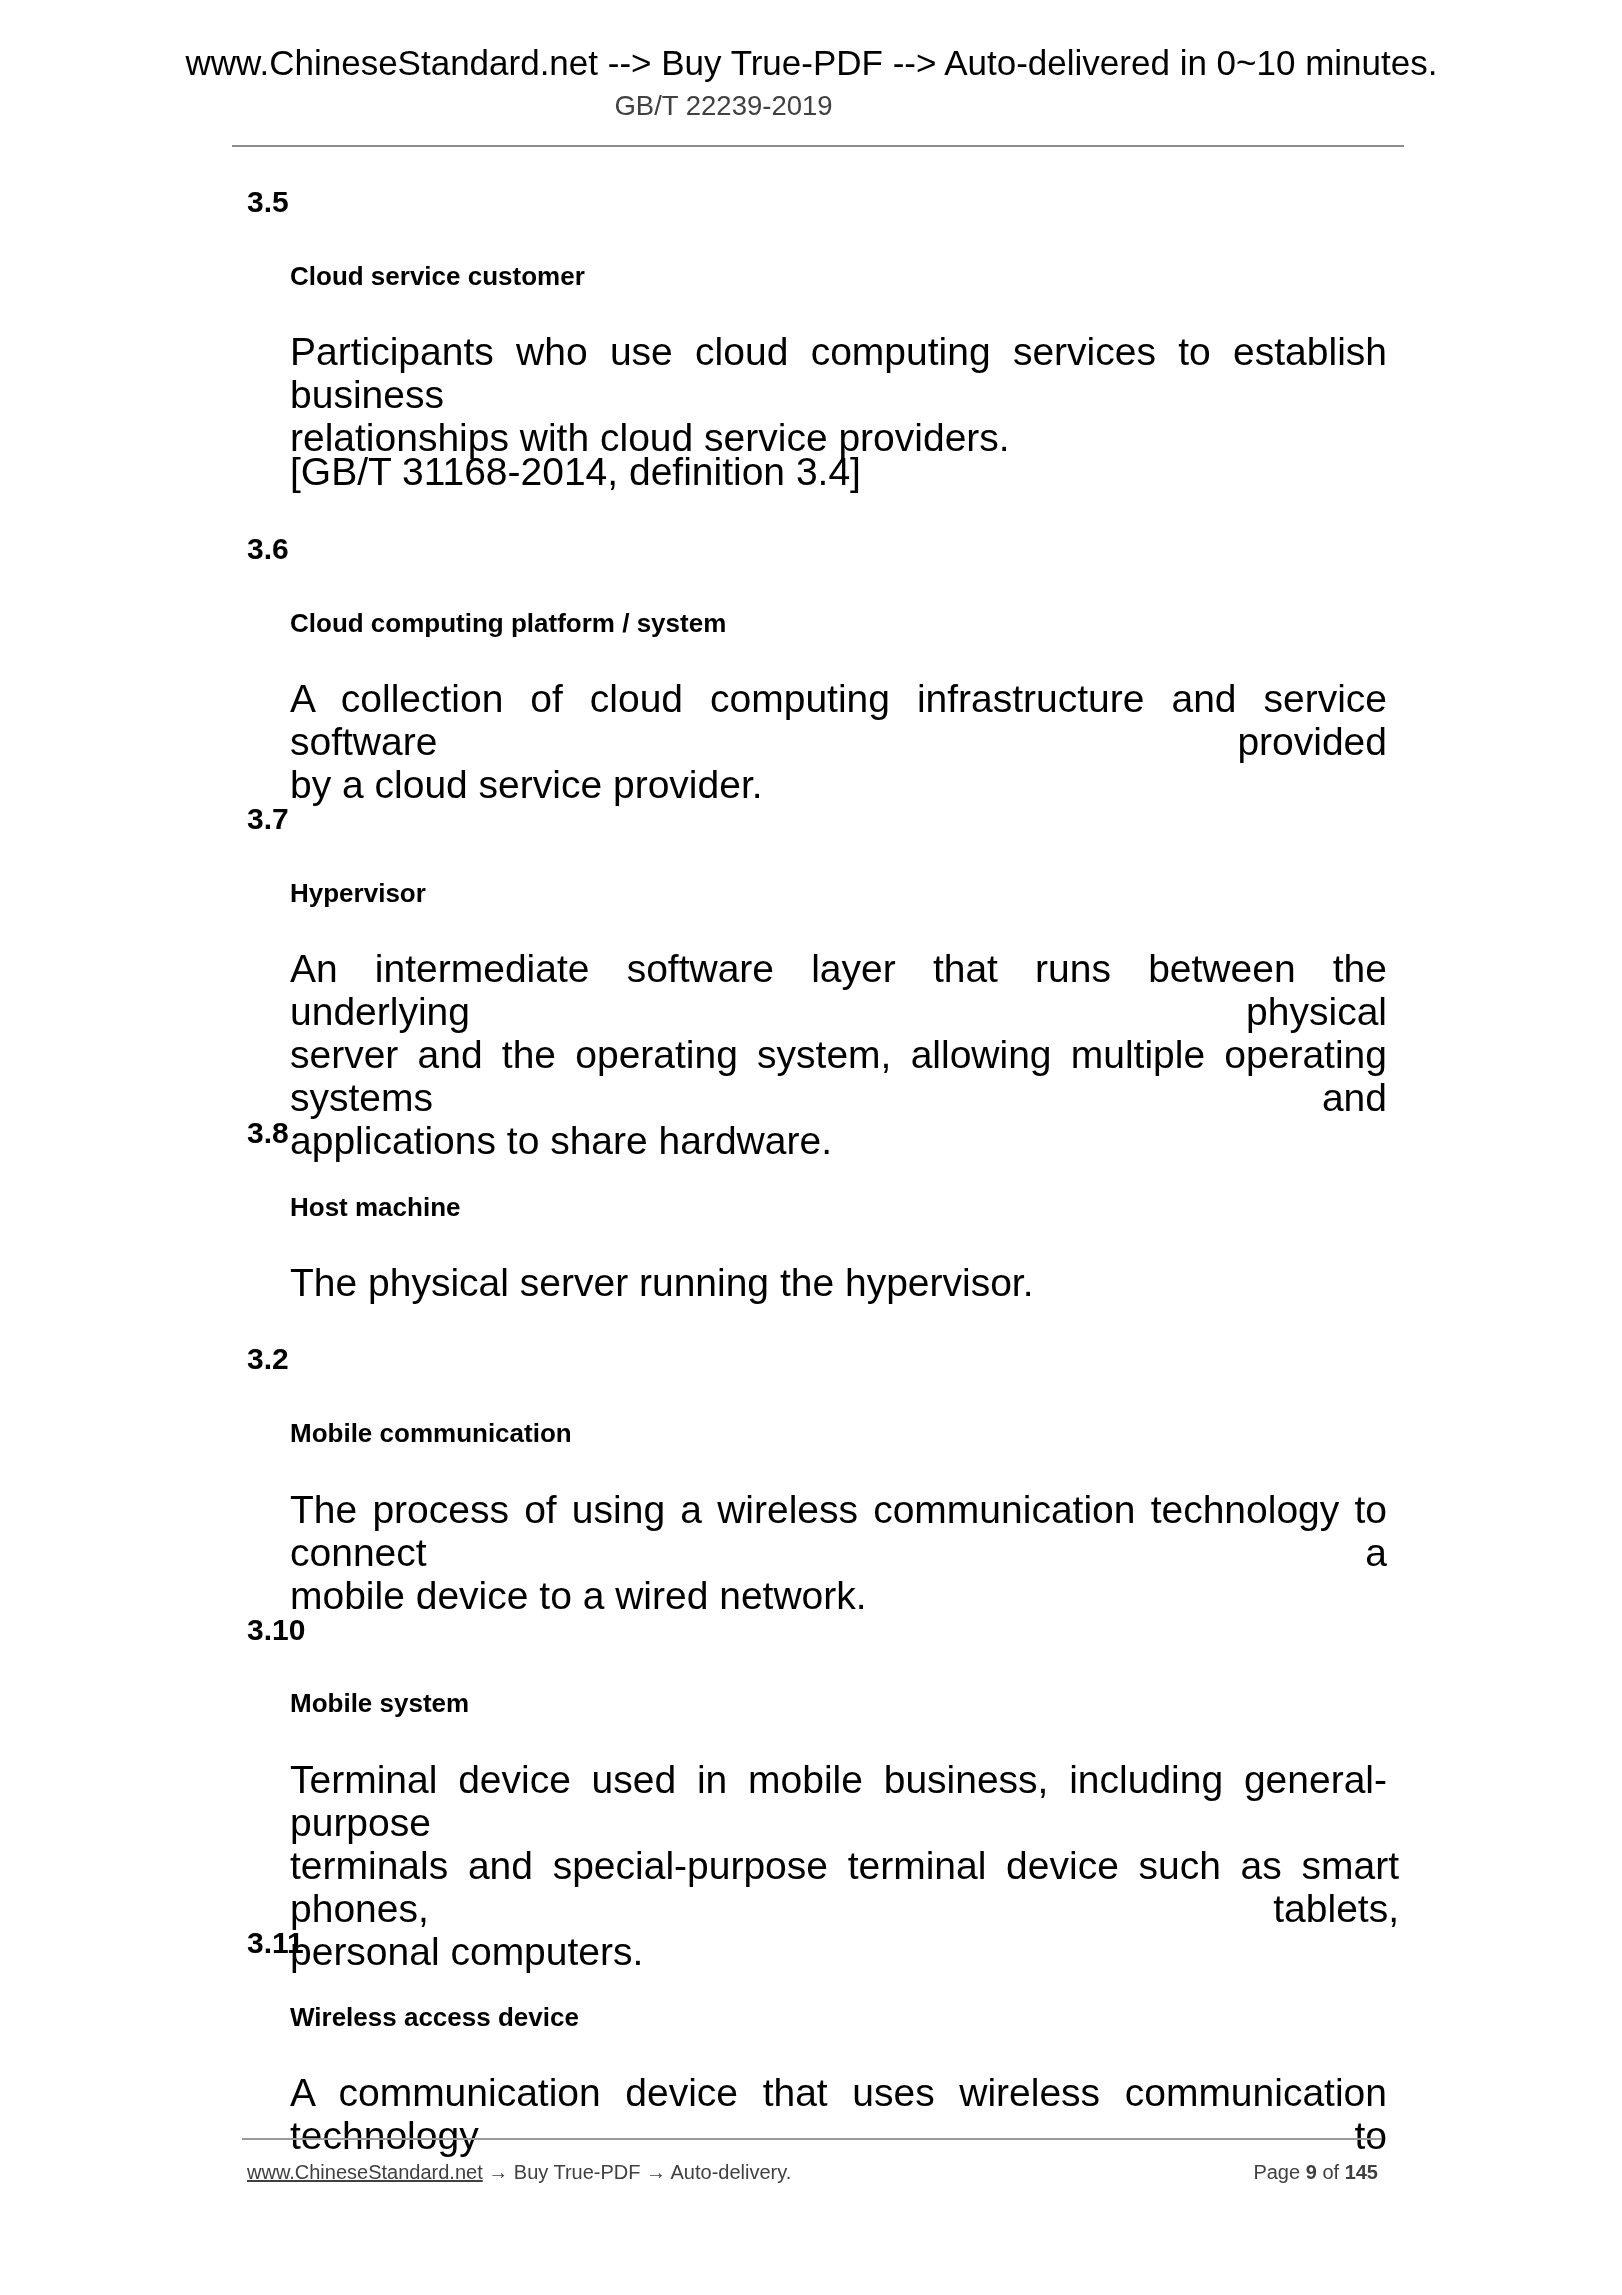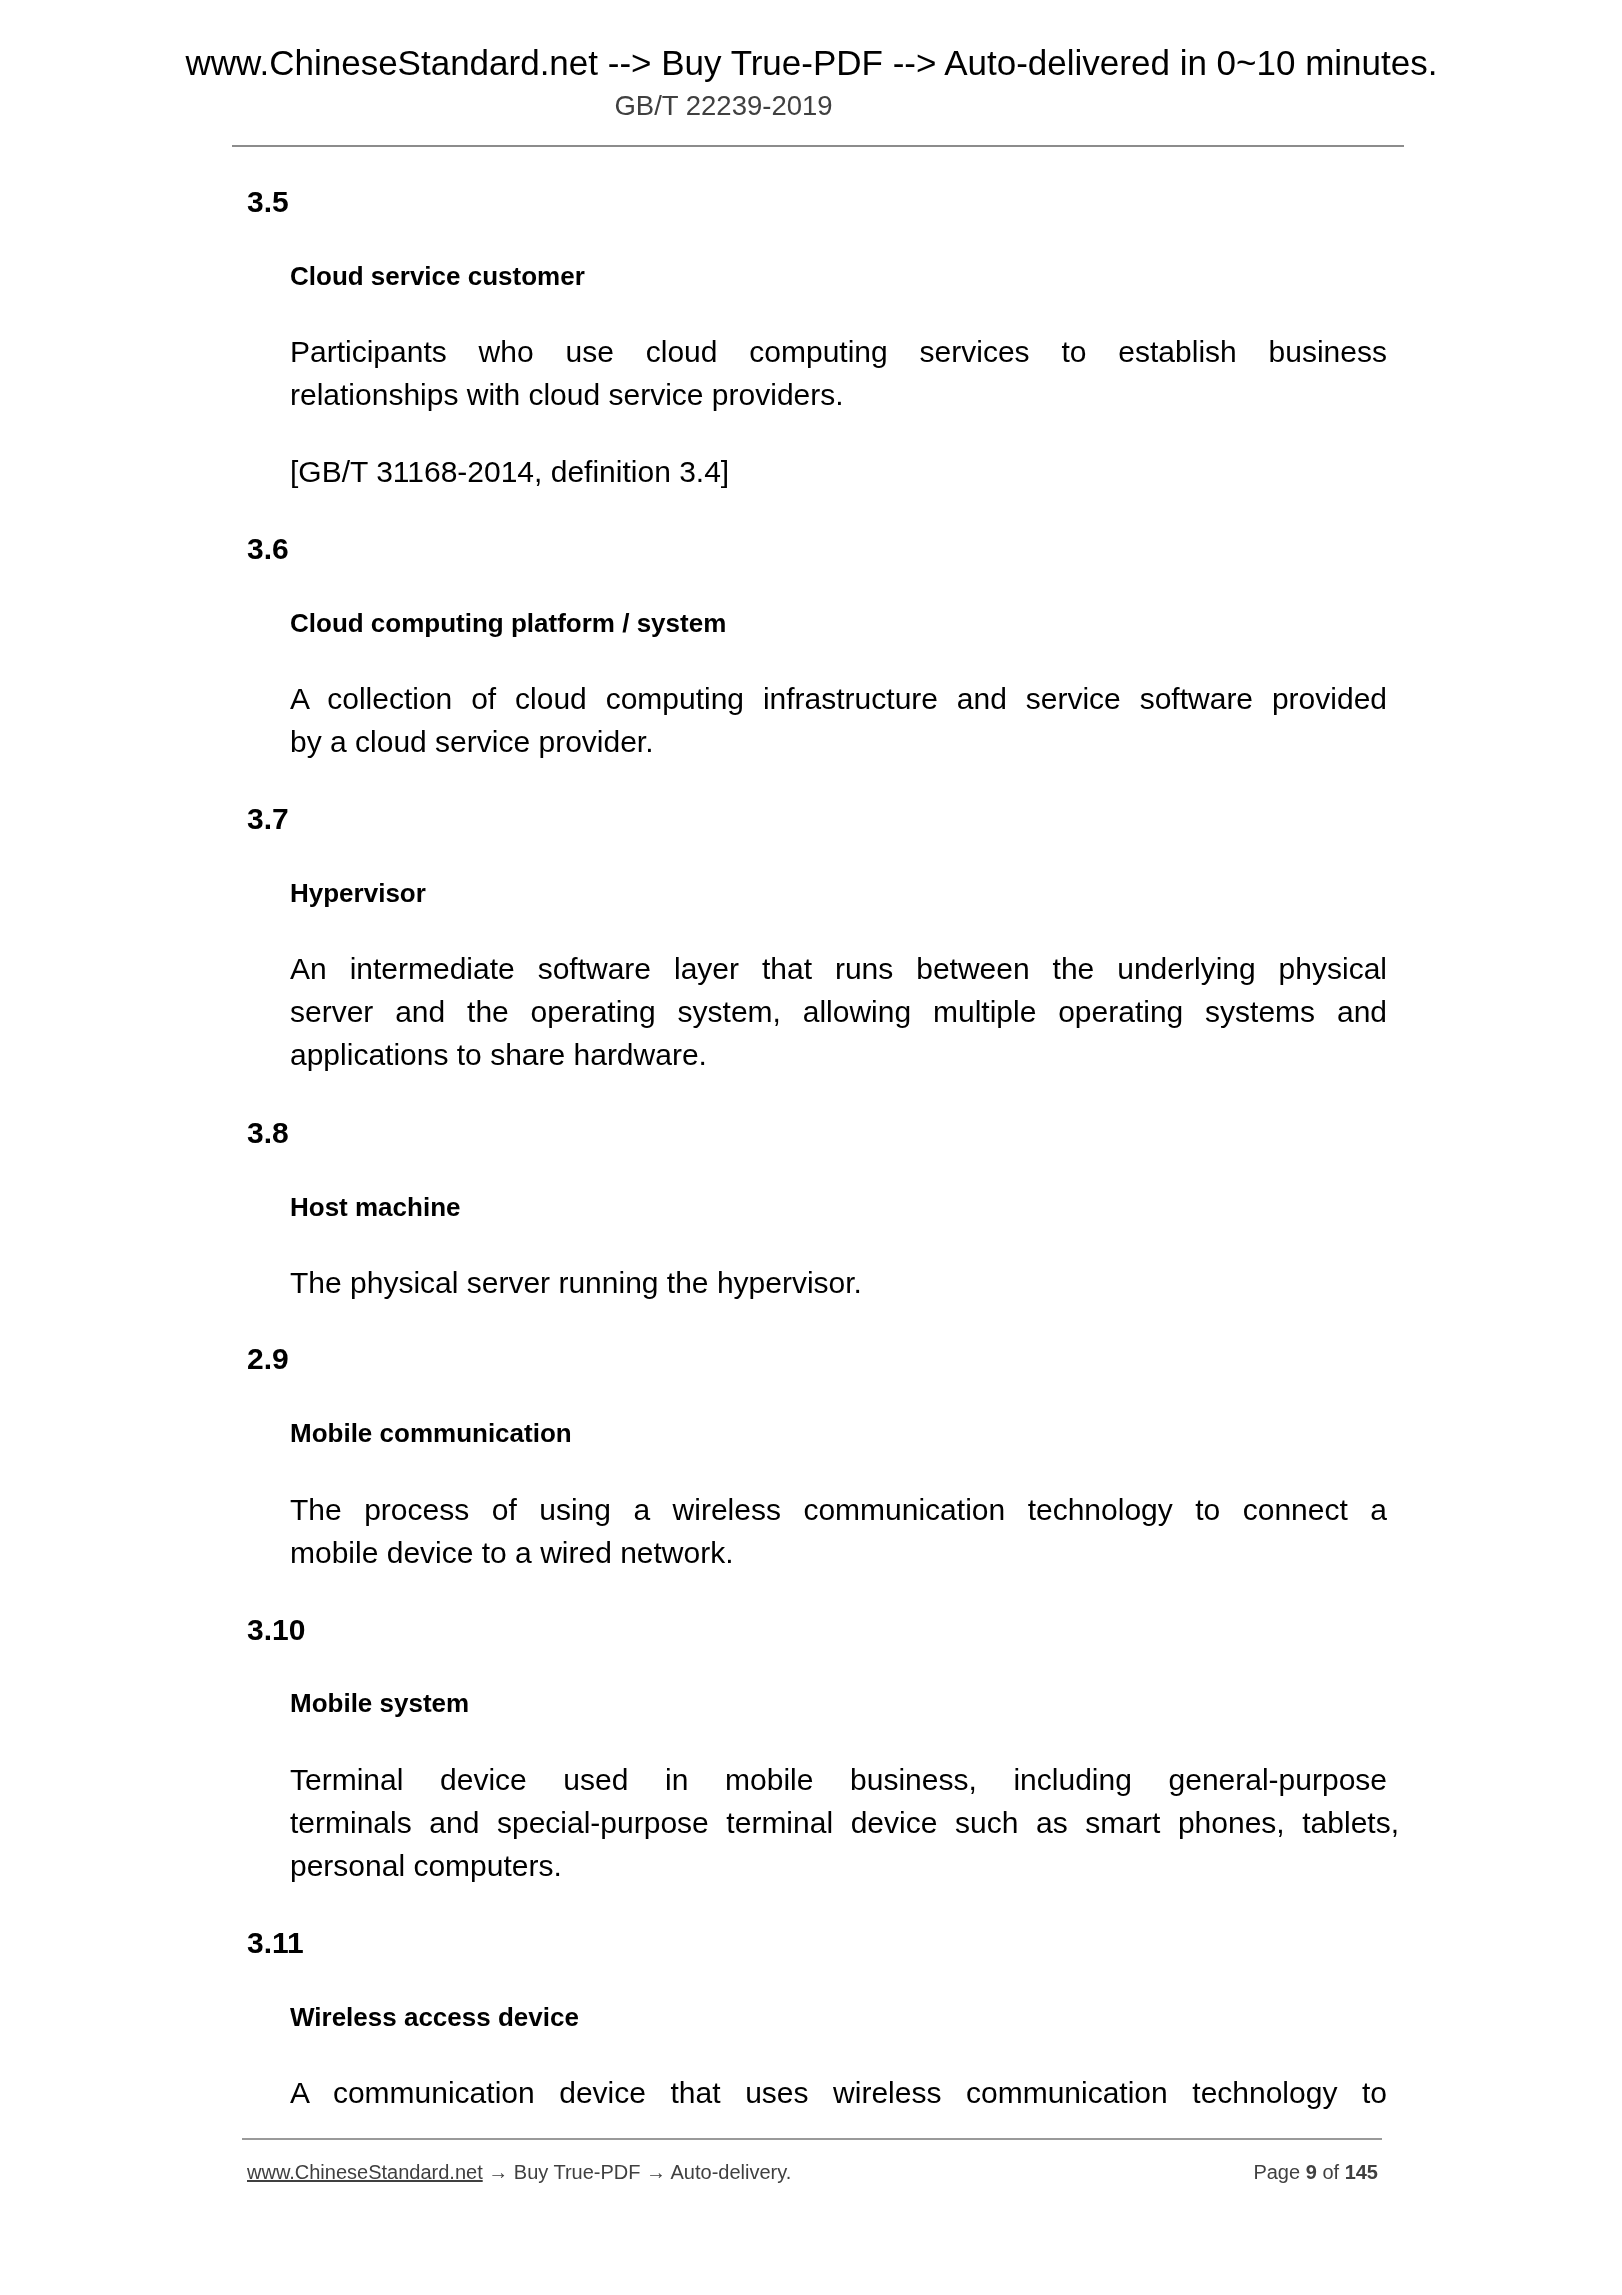--- a/index.html
+++ b/index.html
@@ -2,21 +2,21 @@
 <html style="font-size:13.3px"><head>
 <meta charset="utf-8">
 <style>
   html, body { margin:0; padding:0; background:#ffffff; }
   body { width:1623px; height:2295px; position:relative; overflow:hidden; font-family:"Liberation Sans", sans-serif; color:#000; }
   .hdr1 { position:absolute; top:43px; left:0; width:1623px; text-align:center; font-size:35px; color:#000000; white-space:nowrap; }
   .hdr2 { position:absolute; top:90px; left:0; width:1447px; text-align:center; font-size:27.5px; color:#404040; }
   .rule-top { position:absolute; top:145px; left:232px; width:1172px; height:1.7px; background:#8c8c8c; }
   .num { position:absolute; left:247px; font-size:30px; font-weight:bold; }
   .term { position:absolute; left:290px; font-size:26px; font-weight:bold; }
-  .para { position:absolute; left:290px; width:1097px; font-size:30px; line-height:43px; }
+  .para { position:absolute; left:290px; width:1097px; font-size:39px; line-height:43px; }
   .para.just { text-align:justify; }
   .para.just > span { display:block; text-align:justify; text-align-last:justify; }
   .para.just > span.last { text-align-last:left; }
   .rule-bot { position:absolute; top:2138px; left:242px; width:1140px; height:1.7px; background:#9a9a9a; }
   .footer { position:absolute; top:2161px; left:247px; width:1131px; font-size:20px; color:#404040; }
   .footer .link { text-decoration:underline; color:#404040; }
   .footer .right { position:absolute; right:0; top:0; }
   .footer .right b { font-weight:bold; }
 </style>
 </head>
@@ -46,21 +46,21 @@
 <div class="para just" style="top:947px">
   <span>An intermediate software layer that runs between the underlying physical</span>
   <span>server and the operating system, allowing multiple operating systems and</span>
   <span class="last">applications to share hardware.</span>
 </div>
 
 <div class="num" style="top:1116px">3.8</div>
 <div class="term" style="top:1192px">Host machine</div>
 <div class="para" style="top:1261px">The physical server running the hypervisor.</div>
 
-<div class="num" style="top:1342px">2.9</div>
+<div class="num" style="top:1342px">3.2</div>
 <div class="term" style="top:1418px">Mobile communication</div>
 <div class="para just" style="top:1488px">
   <span>The process of using a wireless communication technology to connect a</span>
   <span class="last">mobile device to a wired network.</span>
 </div>
 
 <div class="num" style="top:1613px">3.10</div>
 <div class="term" style="top:1688px">Mobile system</div>
 <div class="para just" style="top:1758px; width:1109px">
   <span style="width:1097px">Terminal device used in mobile business, including general-purpose</span>

